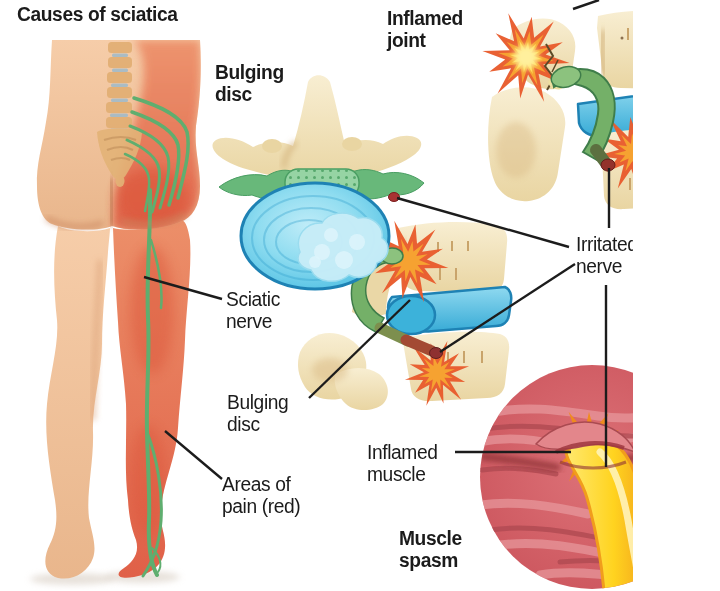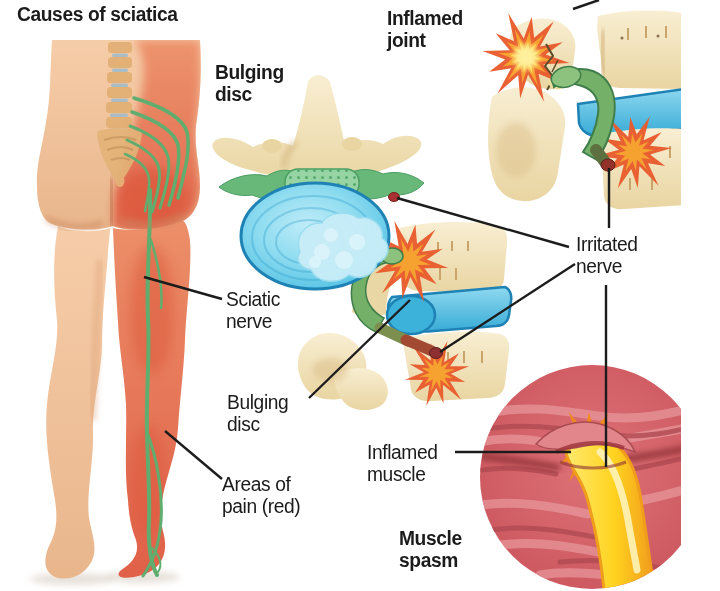--- a/index.html
+++ b/index.html
@@ -1,17 +1,17 @@
 <!DOCTYPE html>
 <html style="--background: #ffffff; --text: #1b1b1b; --leader-line: #1c1c1c; --skin: #f2c19b; --skin-shadow: #d99e75; --pain-red: #e4714f; --pain-deep: #da5339; --nerve-green: #5fae6f; --bone: #f2e2bc; --bone-shadow: #d8b781; --disc-blue: #4fc3e8; --disc-outline: #1e82b4; --inflammation-red: #e85c2d; --inflammation-orange: #f6a231; --inflammation-yellow: #ffd84d; --muscle-red: #d05a60; --muscle-light: #e89a9e; --muscle-dark: #8e3036; --nerve-yellow: #ffd31f; --nerve-yellow-edge: #f19d1c;"><head>
 <meta charset="utf-8">
 <style>
   html,body{margin:0;padding:0;background:#fff;}
   .canvas{position:relative;width:633px;height:591px;background:var(--background,#fff);overflow:hidden;
-          font-family:"Liberation Sans","DejaVu Sans",sans-serif;padding-left:48px;}
+          font-family:"Liberation Sans","DejaVu Sans",sans-serif;}
   .art{position:absolute;left:0;top:0;}
   .lbl{position:absolute;font-size:20px;font-weight:400;color:var(--text,#1b1b1b);
        line-height:1.12;letter-spacing:-0.4px;white-space:nowrap;
        transform:scaleX(.96);transform-origin:0 0;}
   .lbl span{display:block;}
   .bold{font-weight:700;}
   .title{font-size:20px;}
 </style>
 </head>
 <body>

